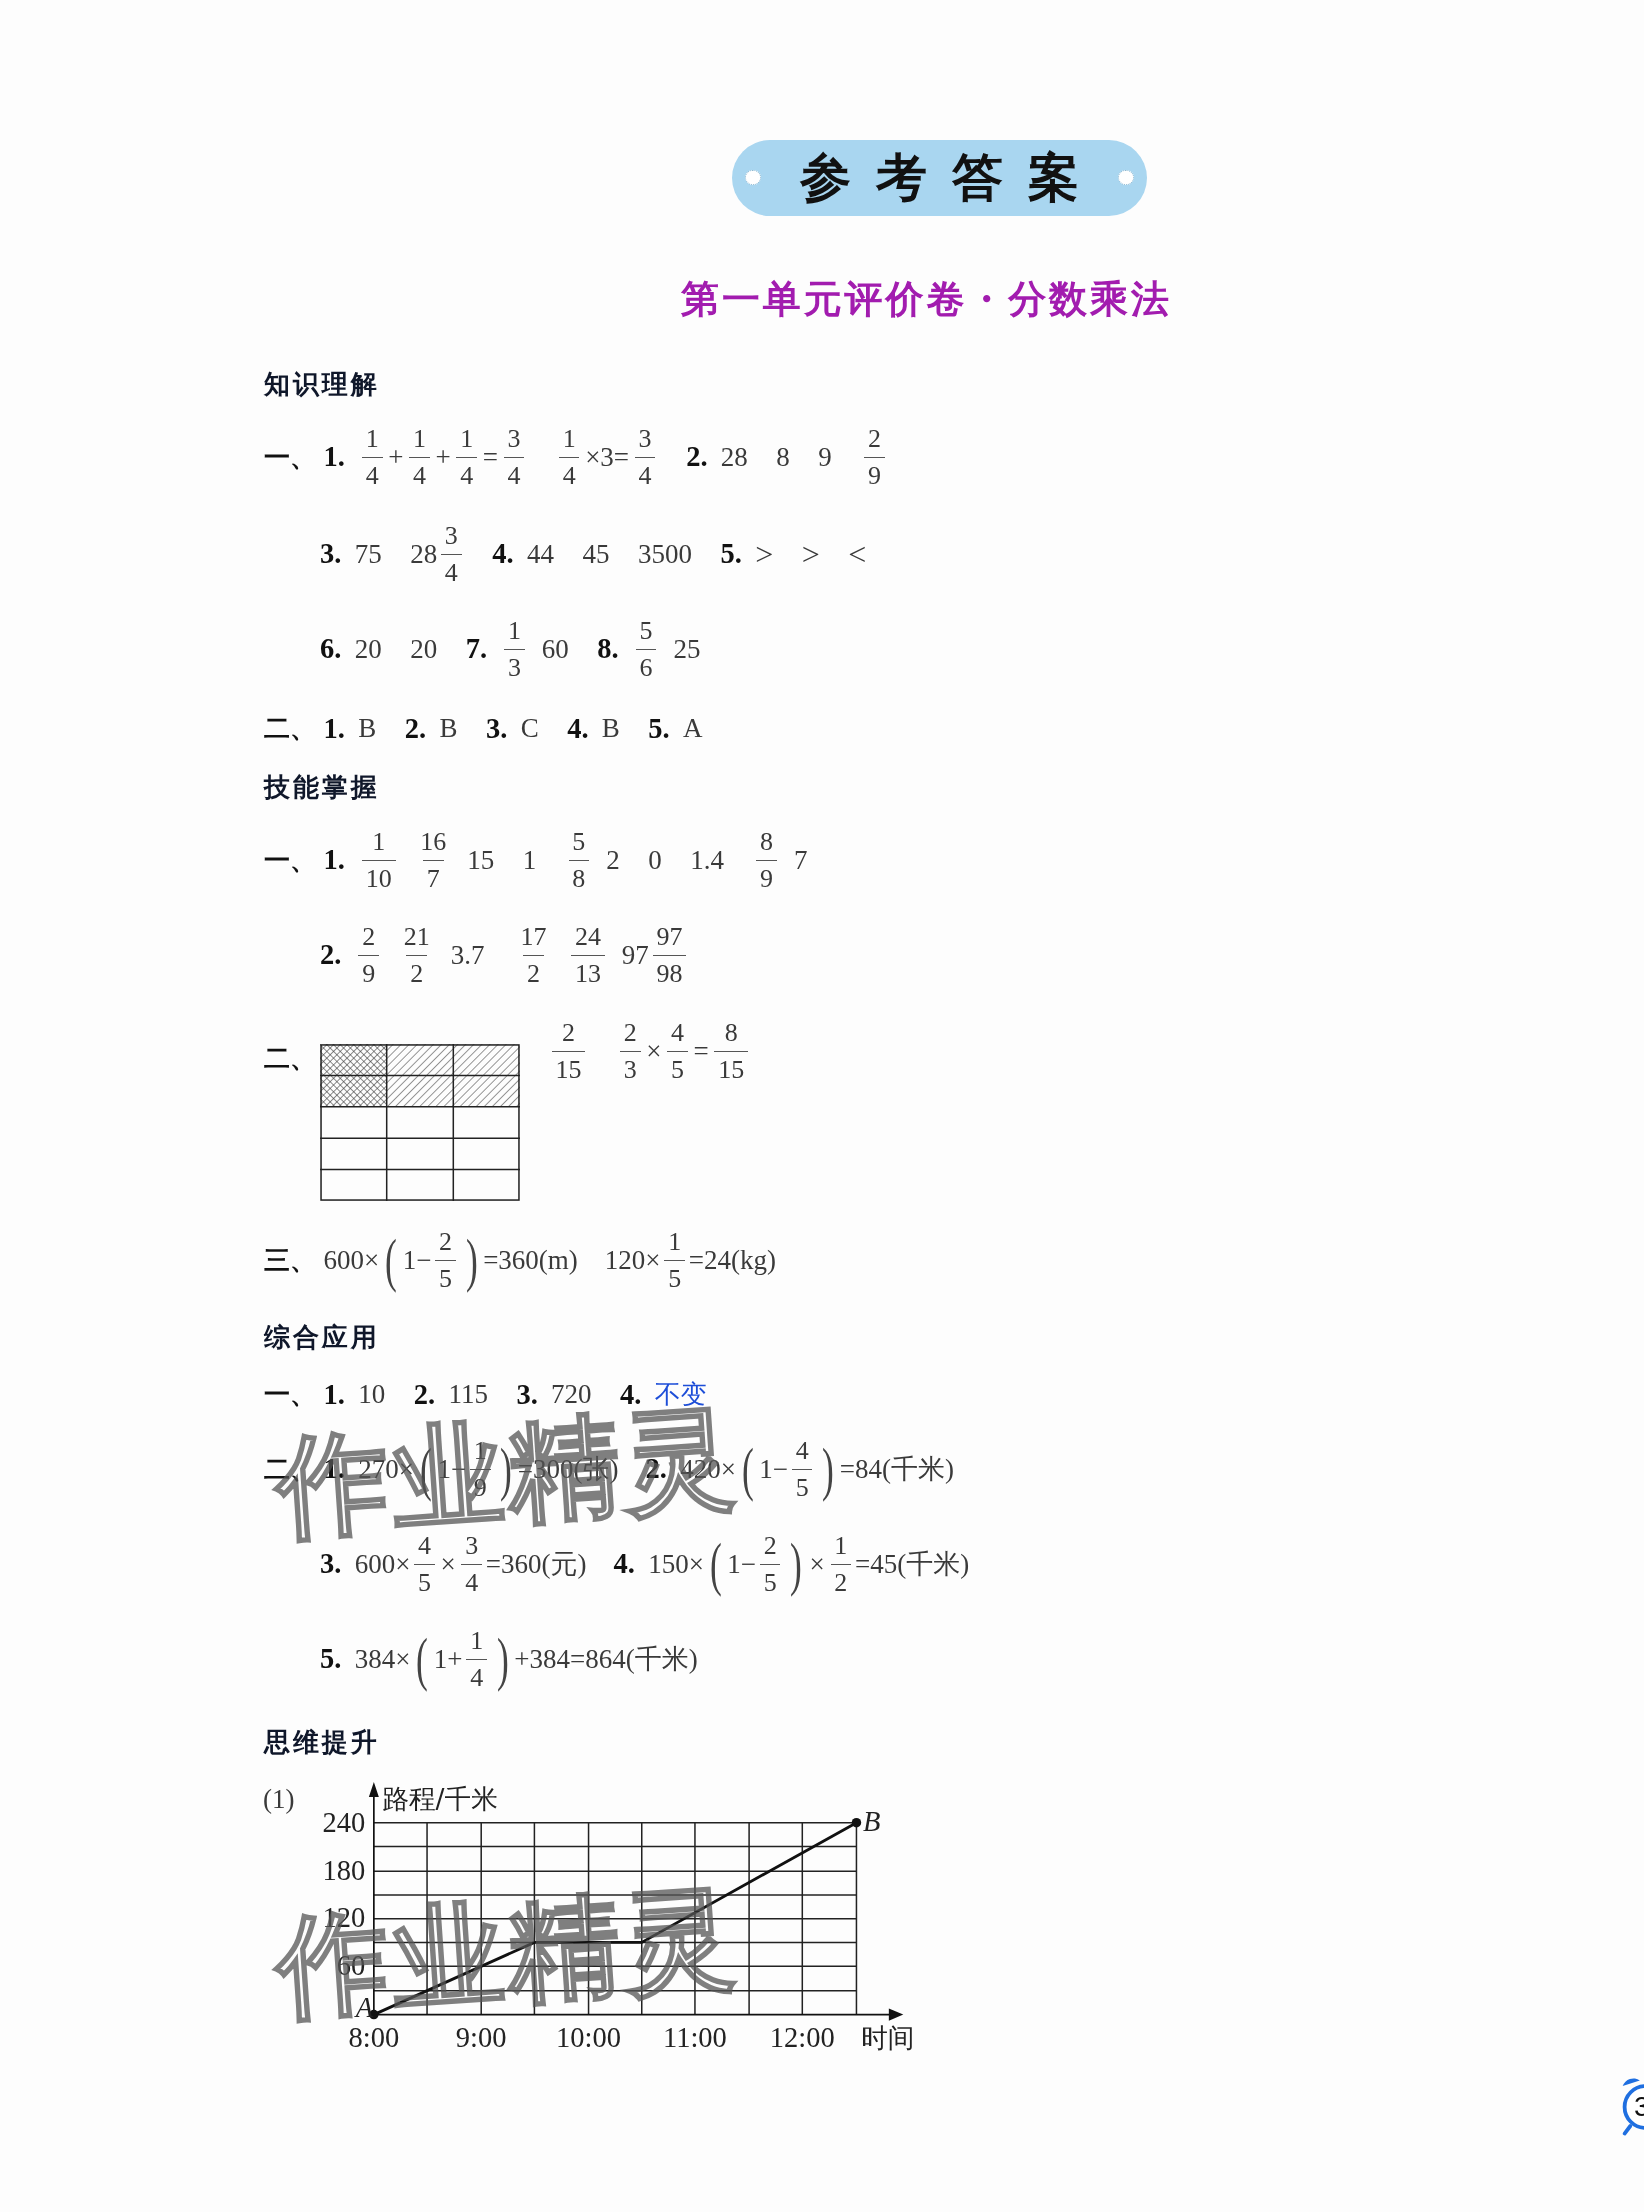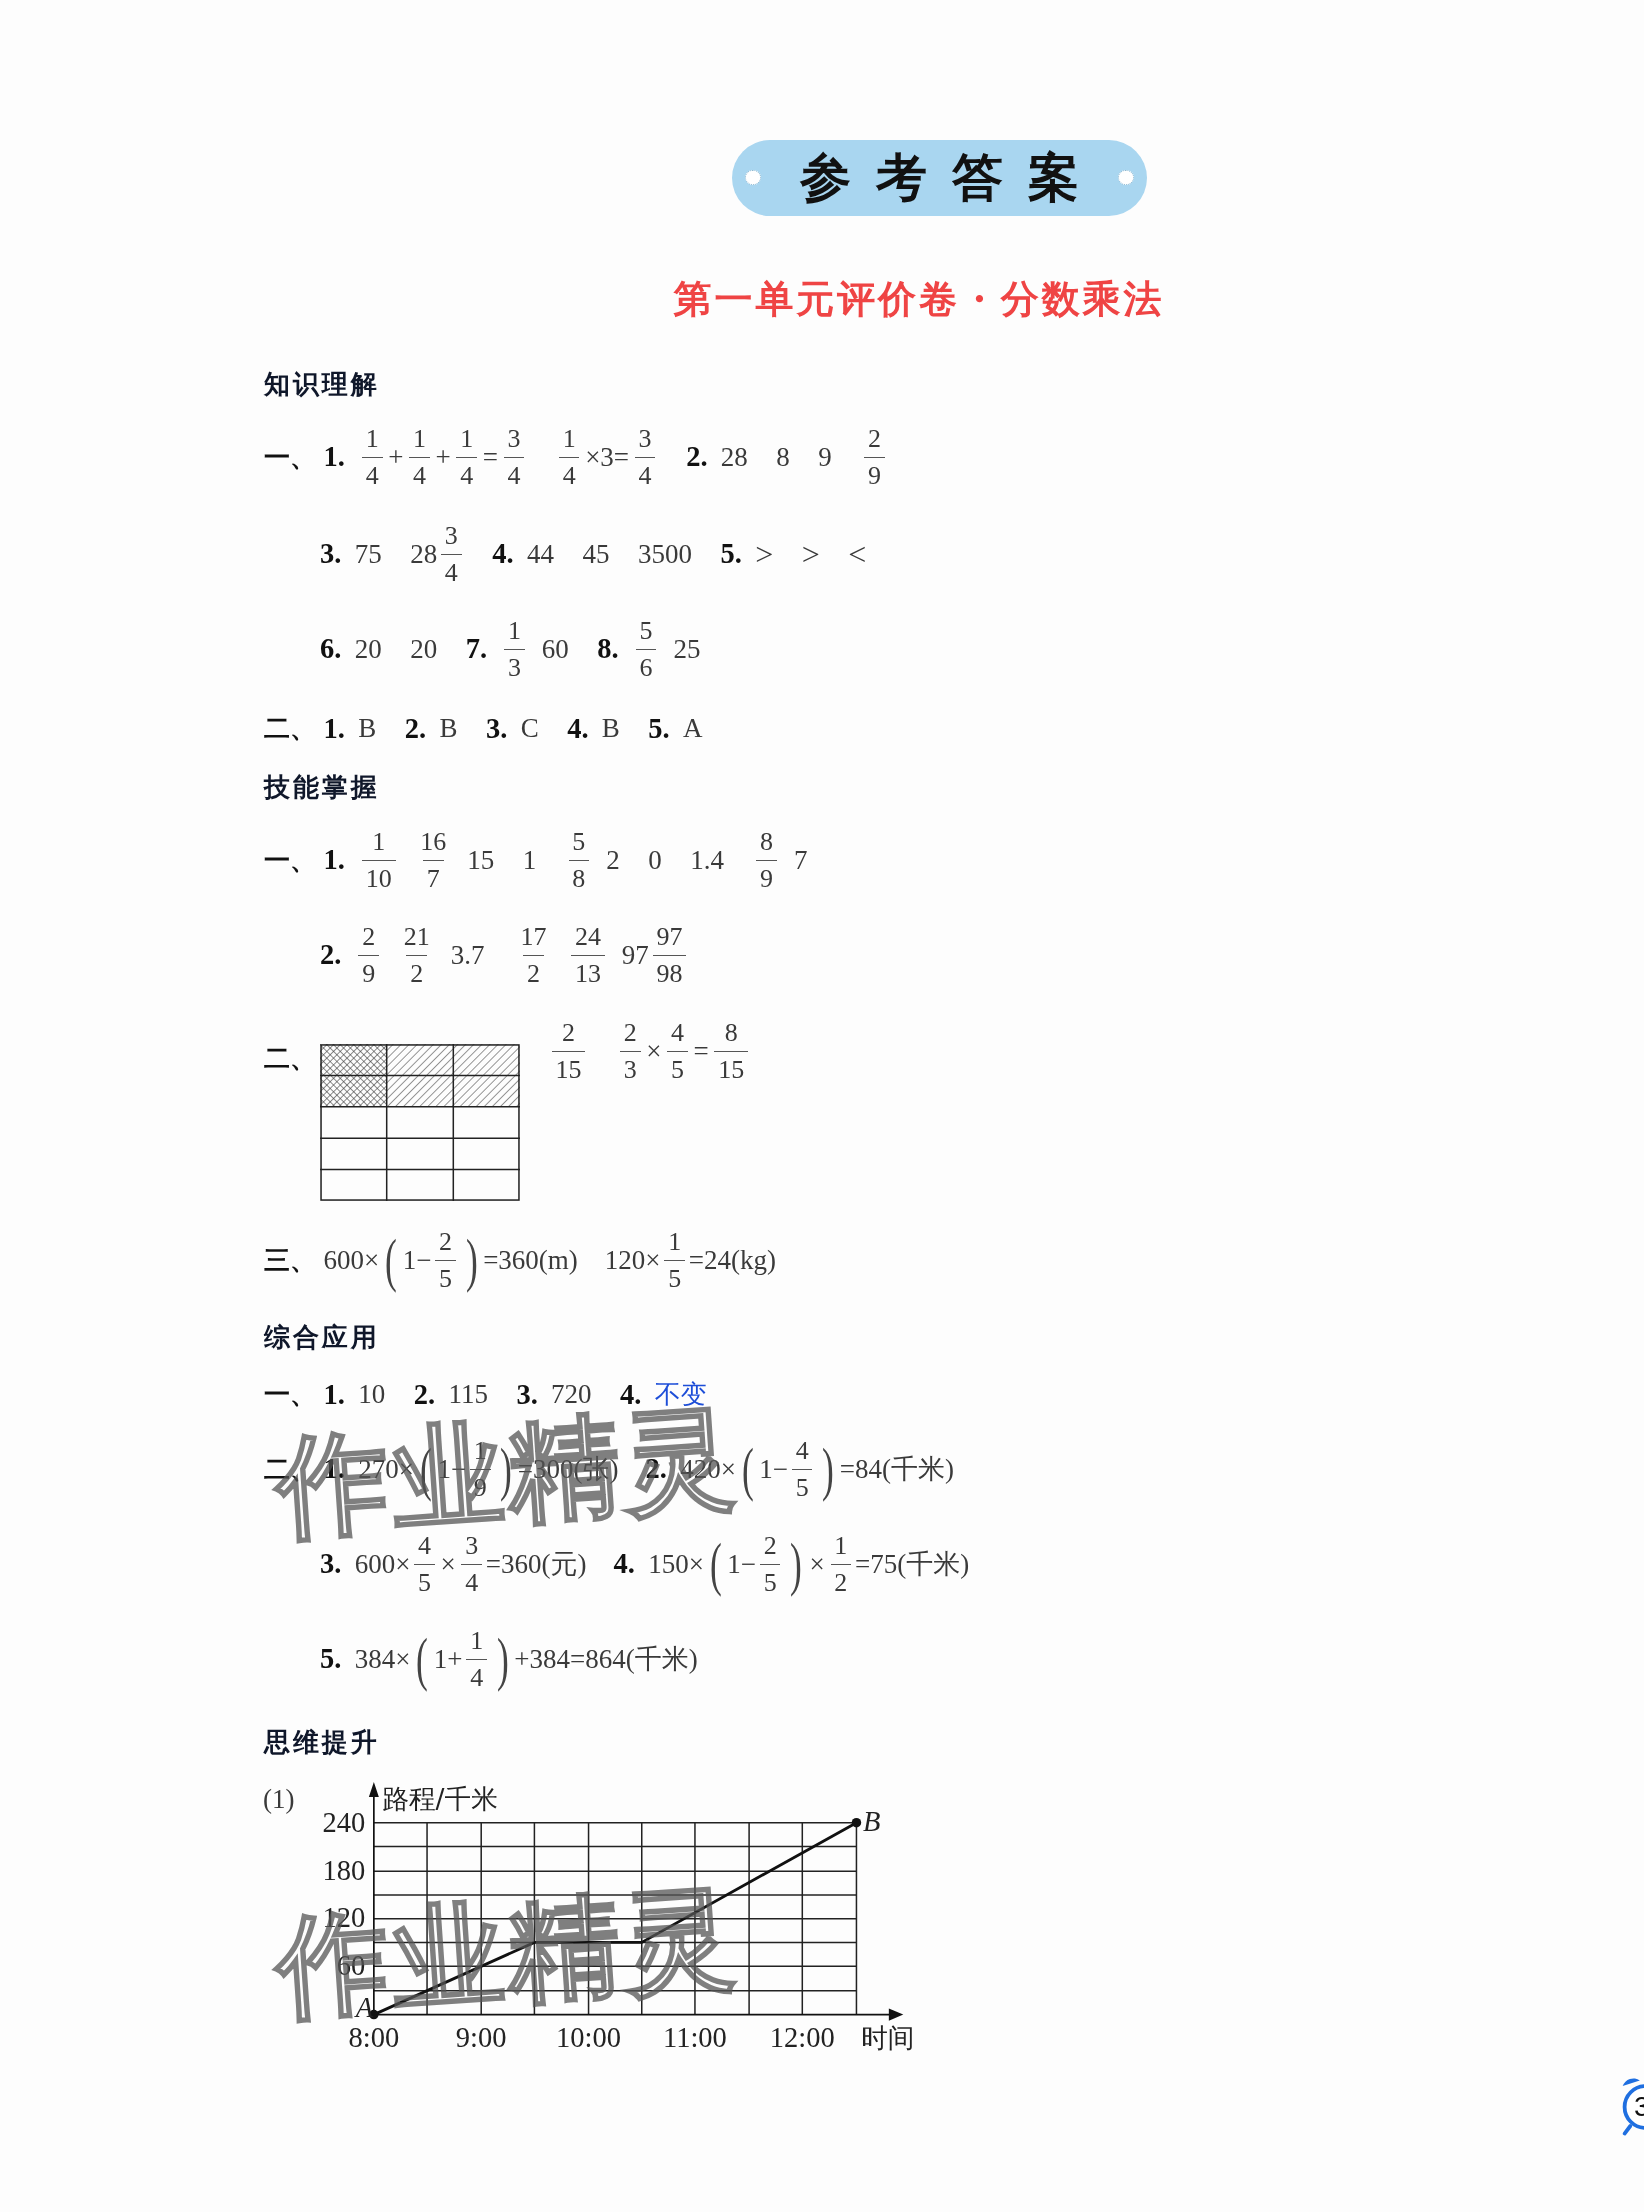--- a/index.html
+++ b/index.html
@@ -17,23 +17,23 @@
   }
   .banner .hole {
     position: absolute; top: 29.5px; width: 13.3px; height: 13.3px; border-radius: 50%;
     background: #fff; border: 1.9px dotted #8fb9d2;
   }
   .banner .title {
     font-family: "DejaVu Serif", serif; font-weight: bold; font-size: 51px;
     letter-spacing: 25px; color: #111; margin-left: 25px;
   }
   .subtitle {
-    left: 662px; top: 274px; width: 514px; text-align: center;
+    left: 681px; top: 274px; width: 514px; 
     font-family: "DejaVu Sans", sans-serif; font-size: 38px; font-weight: bold;
-    color: #ef4444; letter-spacing: 2.9px;
+    color: #a21caf; letter-spacing: 2.9px;
   }
   .section-heading {
     font-family: "DejaVu Sans", sans-serif; font-size: 26px; font-weight: bold;
     color: #0f172a; letter-spacing: 2.9px;
   }
   .row {
     display: flex; align-items: center; font-size: 27px; white-space: nowrap;
     font-family: "Liberation Serif", serif; color: #3a3a3a;
   }
   .cn { font-family: "DejaVu Sans", sans-serif; font-size: 26px; color: #1d4ed8; }
@@ -358,21 +358,21 @@
   <span class="frac">
       <span class="n">2</span>
       <span class="d">5</span>
     </span>
   <span class="paren">)</span>
   <span class="op">×</span>
   <span class="frac">
       <span class="n">1</span>
       <span class="d">2</span>
     </span>
-  <span>=75(千米)</span>
+  <span>=45(千米)</span>
 </div>
 
 <div class="abs row" style="left:320px; top:1628px;">
   <span class="num">5.</span>
   <span>384×</span>
   <span class="paren">(</span>
   <span>1+</span>
   <span class="frac">
       <span class="n">1</span>
       <span class="d">4</span>

